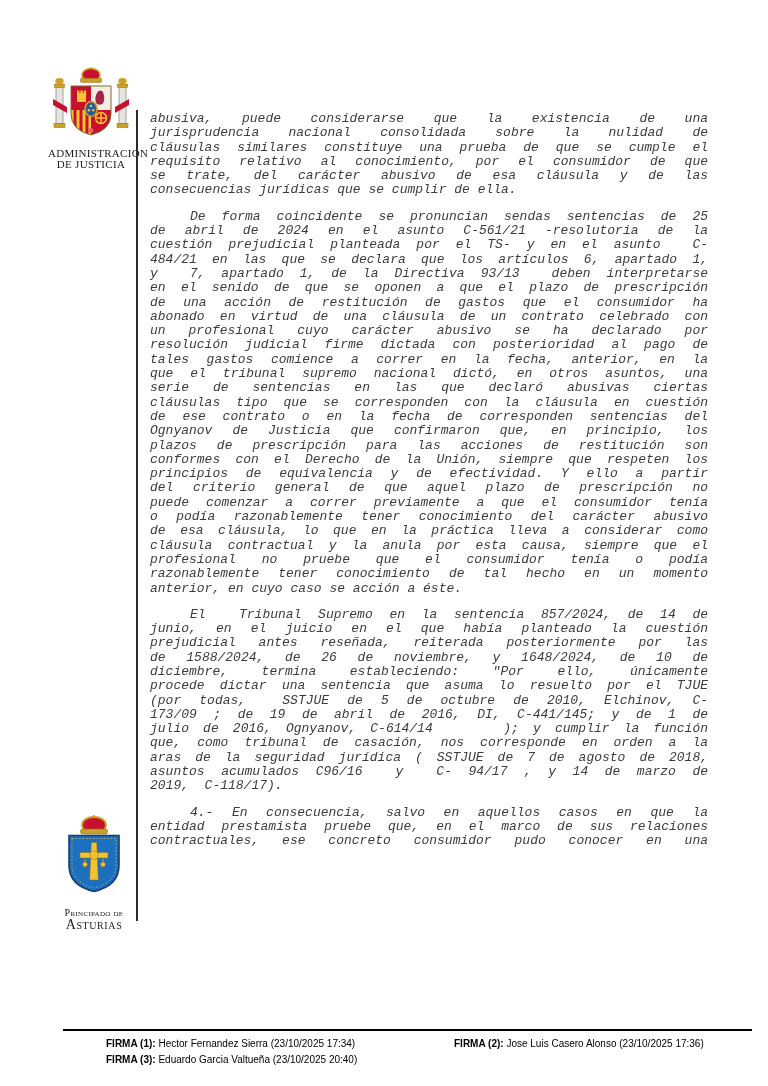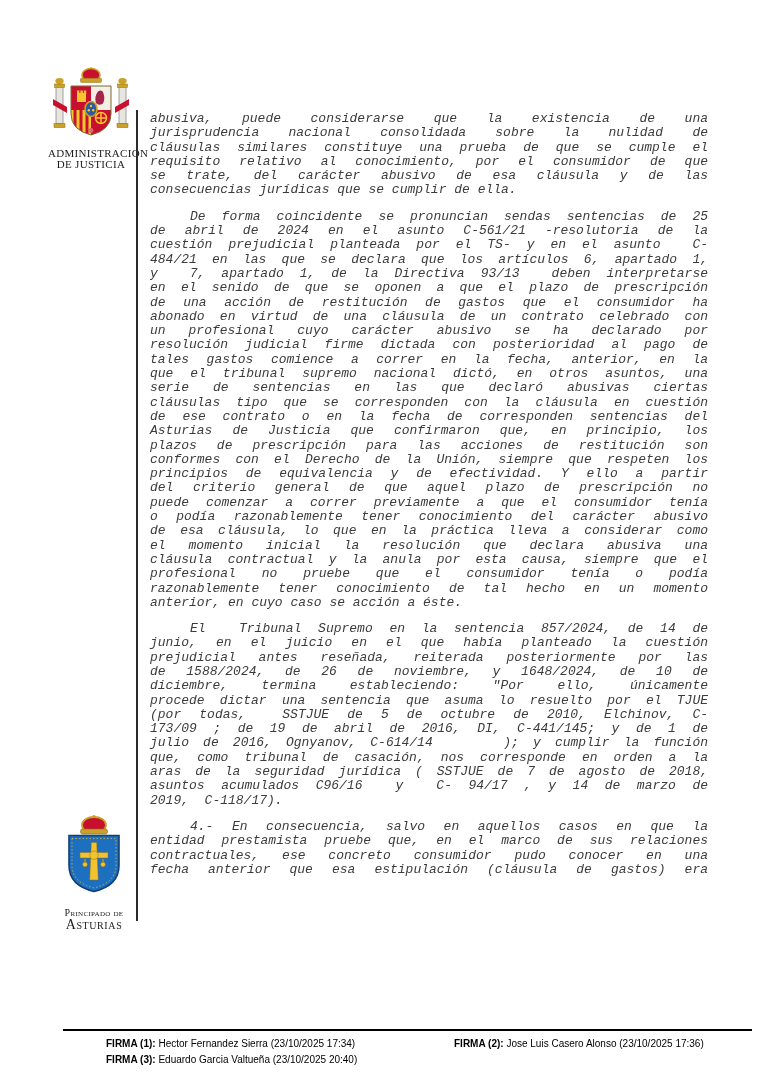--- a/index.html
+++ b/index.html
@@ -143,29 +143,28 @@
       <div class="tline just">en el senido de que se oponen a que el plazo de prescripción</div>
       <div class="tline just">de una acción de restitución de gastos que el consumidor ha</div>
       <div class="tline just">abonado en virtud de una cláusula de un contrato celebrado con</div>
       <div class="tline just">un profesional cuyo carácter abusivo se ha declarado por</div>
       <div class="tline just">resolución judicial firme dictada con posterioridad al pago de</div>
       <div class="tline just">tales gastos comience a correr en la fecha, anterior, en la</div>
       <div class="tline just">que el tribunal supremo nacional dictó, en otros asuntos, una</div>
       <div class="tline just">serie de sentencias en las que declaró abusivas ciertas</div>
       <div class="tline just">cláusulas tipo que se corresponden con la cláusula en cuestión</div>
       <div class="tline just">de ese contrato o en la fecha de corresponden sentencias del</div>
-      <div class="tline just">Asturias de Justicia que confirmaron que, en principio, los</div>
+      <div class="tline just">Ognyanov de Justicia que confirmaron que, en principio, los</div>
       <div class="tline just">plazos de prescripción para las acciones de restitución son</div>
       <div class="tline just">conformes con el Derecho de la Unión, siempre que respeten los</div>
       <div class="tline just">principios de equivalencia y de efectividad. Y ello a partir</div>
       <div class="tline just">del criterio general de que aquel plazo de prescripción no</div>
       <div class="tline just">puede comenzar a correr previamente a que el consumidor tenía</div>
       <div class="tline just">o podía razonablemente tener conocimiento del carácter abusivo</div>
       <div class="tline just">de esa cláusula, lo que en la práctica lleva a considerar como</div>
-      <div class="tline just">el momento inicial la resolución que declara abusiva una</div>
       <div class="tline just">cláusula contractual y la anula por esta causa, siempre que el</div>
       <div class="tline just">profesional no pruebe que el consumidor tenía o podía</div>
       <div class="tline just">razonablemente tener conocimiento de tal hecho en un momento</div>
       <div class="tline flush">anterior, en cuyo caso se acción a éste.</div>
     </div>
     <div class="para">
       <div class="tline just indent">El&nbsp; Tribunal Supremo en la sentencia 857/2024, de 14 de</div>
       <div class="tline just">junio, en el juicio en el que había planteado la cuestión</div>
       <div class="tline just">prejudicial antes reseñada, reiterada posteriormente por las</div>
       <div class="tline just">de 1588/2024, de 26 de noviembre, y 1648/2024, de 10 de</div>
@@ -176,21 +175,20 @@
       <div class="tline just">julio de 2016, Ognyanov, C-614/14&nbsp;&nbsp;&nbsp;&nbsp; ); y cumplir la función</div>
       <div class="tline just">que, como tribunal de casación, nos corresponde en orden a la</div>
       <div class="tline just">aras de la seguridad jurídica ( SSTJUE de 7 de agosto de 2018,</div>
       <div class="tline just">asuntos acumulados C96/16&nbsp; y&nbsp; C- 94/17 , y 14 de marzo de</div>
       <div class="tline flush">2019,&nbsp; C-118/17).</div>
     </div>
     <div class="para">
       <div class="tline just indent">4.- En consecuencia, salvo en aquellos casos en que la</div>
       <div class="tline just">entidad prestamista pruebe que, en el marco de sus relaciones</div>
       <div class="tline just">contractuales, ese concreto consumidor pudo conocer en una</div>
-      <div class="tline just">fecha anterior que esa estipulación (cláusula de gastos) era</div>
     </div>
   </div>
 
 <div class="seal-block asturias-seal">
   <svg viewBox="0 0 64 90" width="64" height="90" aria-hidden="true">
 
     <circle cx="32" cy="2.6" r="1.7" fill="#c9a227"></circle>
     <ellipse cx="32" cy="11" rx="12" ry="8" fill="#c8102e" stroke="#c9a227" stroke-width="1.8"></ellipse>
     <rect x="18.5" y="15" width="27" height="5" rx="2" fill="#c9a227" stroke="#8a6d1d" stroke-width="0.6"></rect>
 

